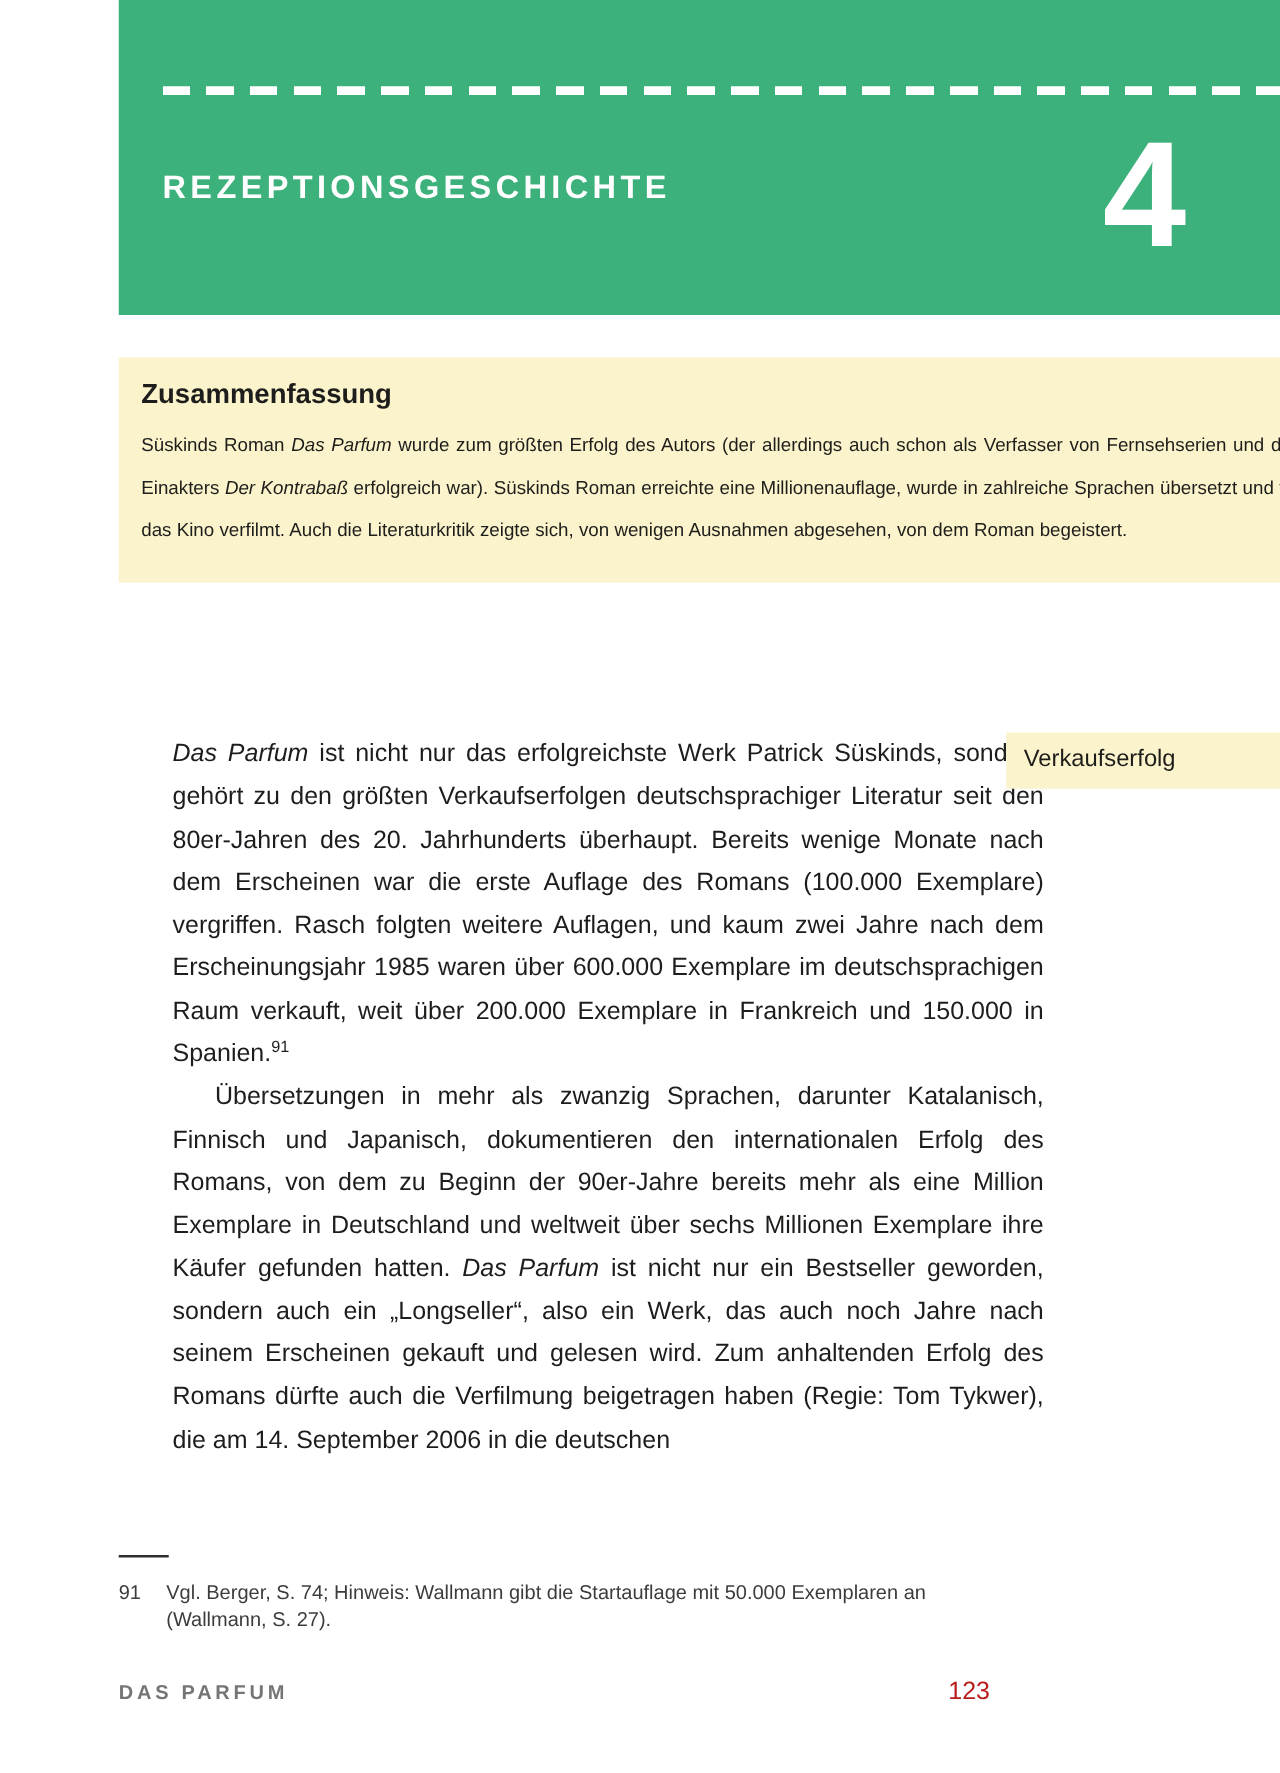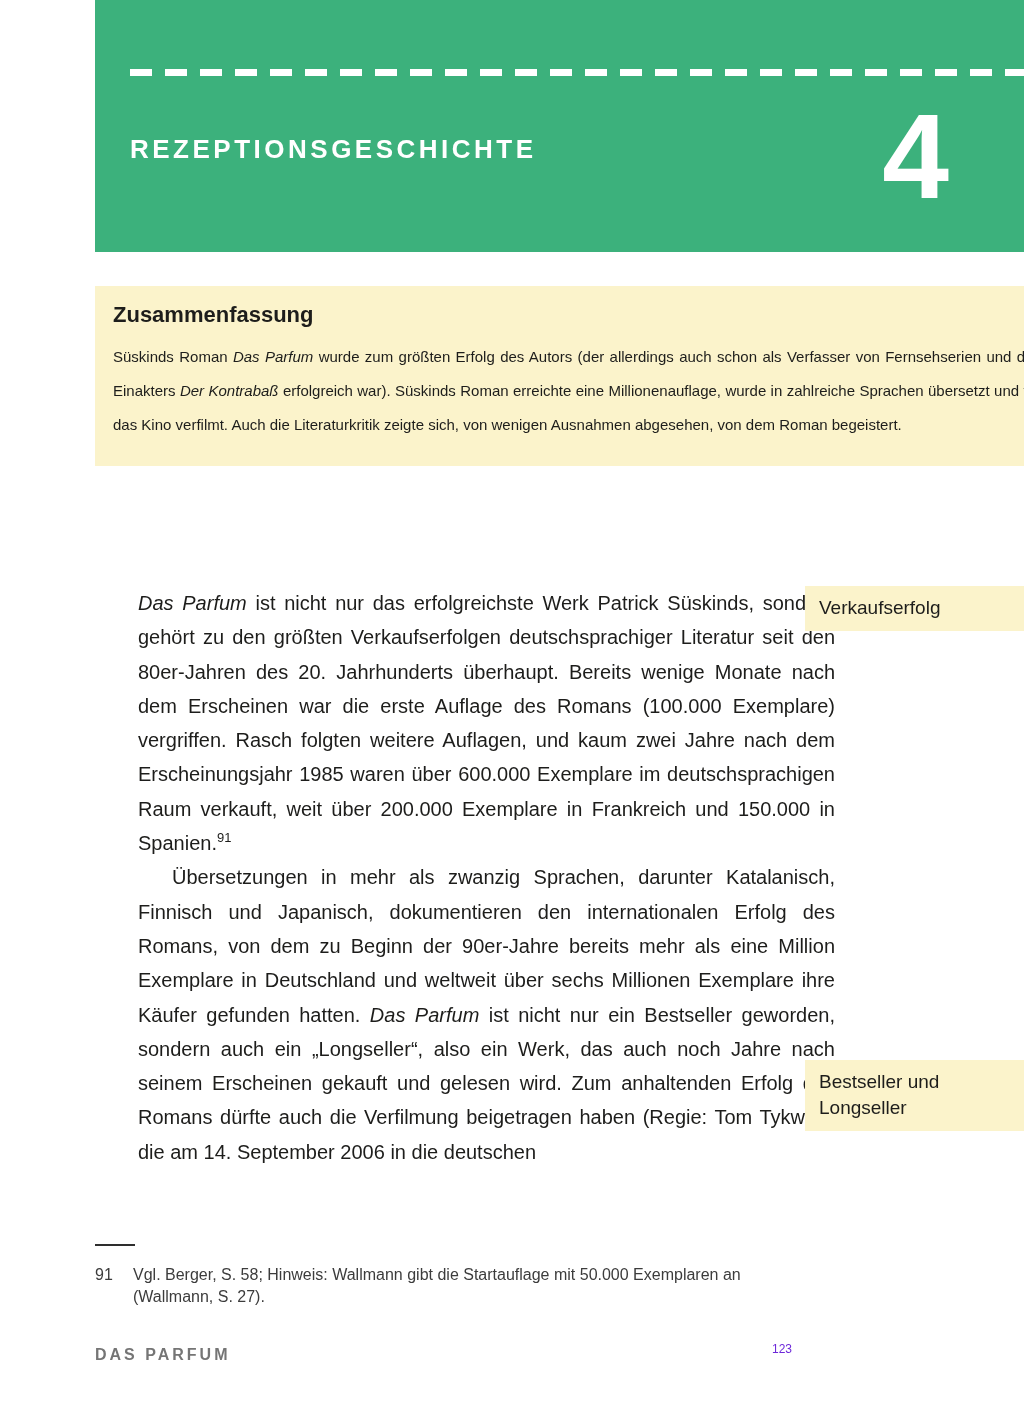--- a/index.html
+++ b/index.html
@@ -120,22 +120,22 @@
     font-size: 16px;
     font-weight: bold;
     letter-spacing: 3px;
     color: #757575;
   }
   .footer-page-number {
     position: absolute;
     left: 95px; top: 1342px;
     width: 697px;
     text-align: right;
-    font-size: 12px;
-    color: #6d28d9;
+    font-size: 20px;
+    color: #b91c1c;
   }
 </style>
 </head>
 <body>
 
 <div class="page">
 
   <div class="chapter-header">
     <div class="dash-divider"></div>
     <div class="chapter-title">REZEPTIONSGESCHICHTE</div>
@@ -148,26 +148,23 @@
   </div>
 
   <div class="body-text">
     <p><span style="font-style: italic;">Das Parfum</span><span> ist nicht nur das erfolgreichste Werk Patrick Süskinds, sondern gehört zu den größten Verkaufserfolgen deutschsprachi­ger Literatur seit den 80er-Jahren des 20. Jahrhunderts überhaupt. Bereits wenige Monate nach dem Erscheinen war die erste Auf­lage des Romans (100.000 Exemplare) vergriffen. Rasch folgten weitere Auflagen, und kaum zwei Jahre nach dem Erscheinungs­jahr 1985 waren über 600.000 Exemplare im deutschsprachigen Raum verkauft, weit über 200.000 Exemplare in Frankreich und 150.000 in Spanien.</span><sup>91</sup></p>
     <p class="indent"><span>Übersetzungen in mehr als zwanzig Sprachen, darunter Kata­lanisch, Finnisch und Japanisch, dokumentieren den internationa­len Erfolg des Romans, von dem zu Beginn der 90er-Jahre bereits mehr als eine Million Exemplare in Deutschland und weltweit über sechs Millionen Exemplare ihre Käufer gefunden hatten. </span><span style="font-style: italic;">Das Parfum</span><span> ist nicht nur ein Bestseller geworden, sondern auch ein „Longseller“, also ein Werk, das auch noch Jahre nach seinem Erscheinen gekauft und gelesen wird. Zum anhaltenden Erfolg des Romans dürfte auch die Verfilmung beigetragen haben (Re­gie: Tom Tykwer), die am 14. September 2006 in die deutschen</span></p>
   </div>
 
   <div class="margin-note note-1">
     <span>Verkaufserfolg</span>
   </div>
-  <div class="margin-note note-2">
-    <span>Bestseller und Longseller</span>
-  </div>
 
   <div class="footnote-rule"></div>
   <div class="footnote">
     <div class="footnote-number">91</div>
-    <div class="footnote-body">Vgl. Berger, S. 58; Hinweis: Wallmann gibt die Startauflage mit 50.000 Exemplaren an (Wallmann, S. 27).</div>
+    <div class="footnote-body">Vgl. Berger, S. 74; Hinweis: Wallmann gibt die Startauflage mit 50.000 Exemplaren an (Wallmann, S. 27).</div>
   </div>
 
   <div class="footer-book-title">DAS PARFUM</div>
   <div class="footer-page-number">123</div>
 
 </div>
 
 </body></html>

